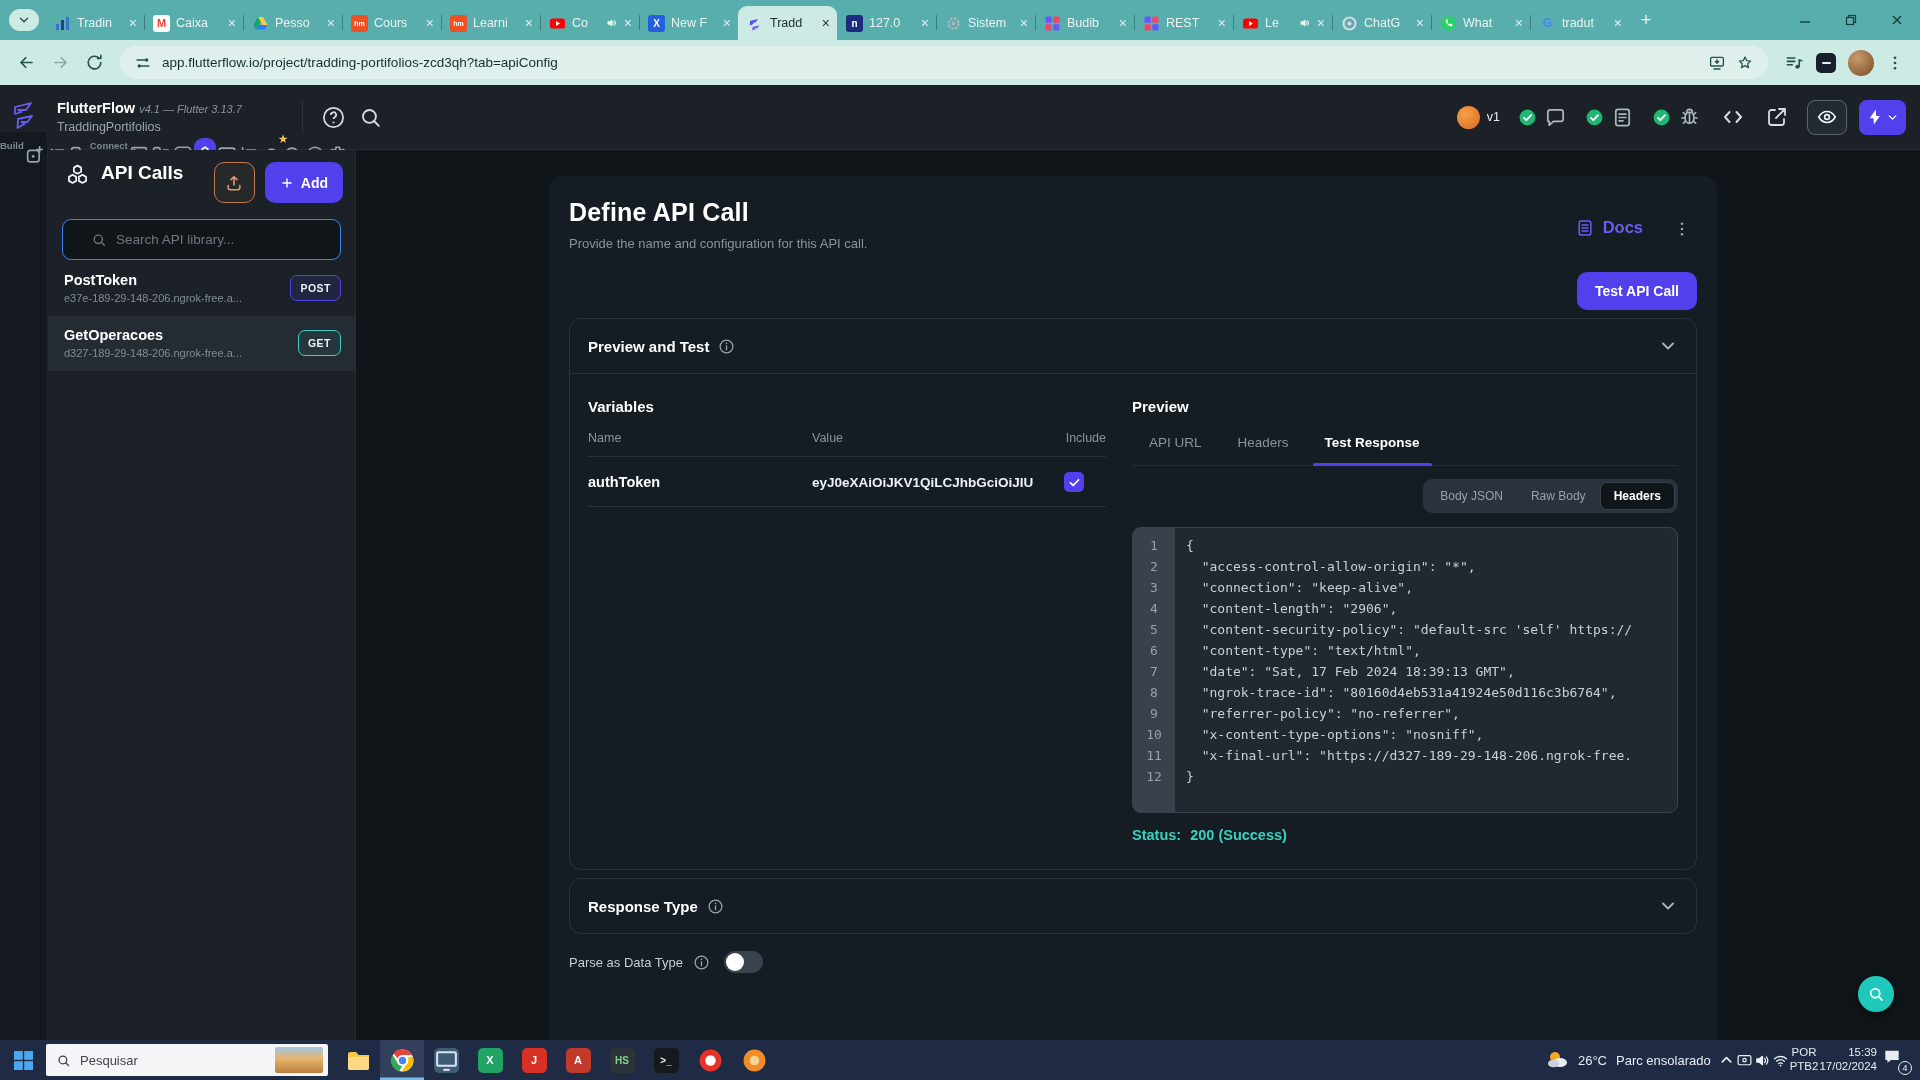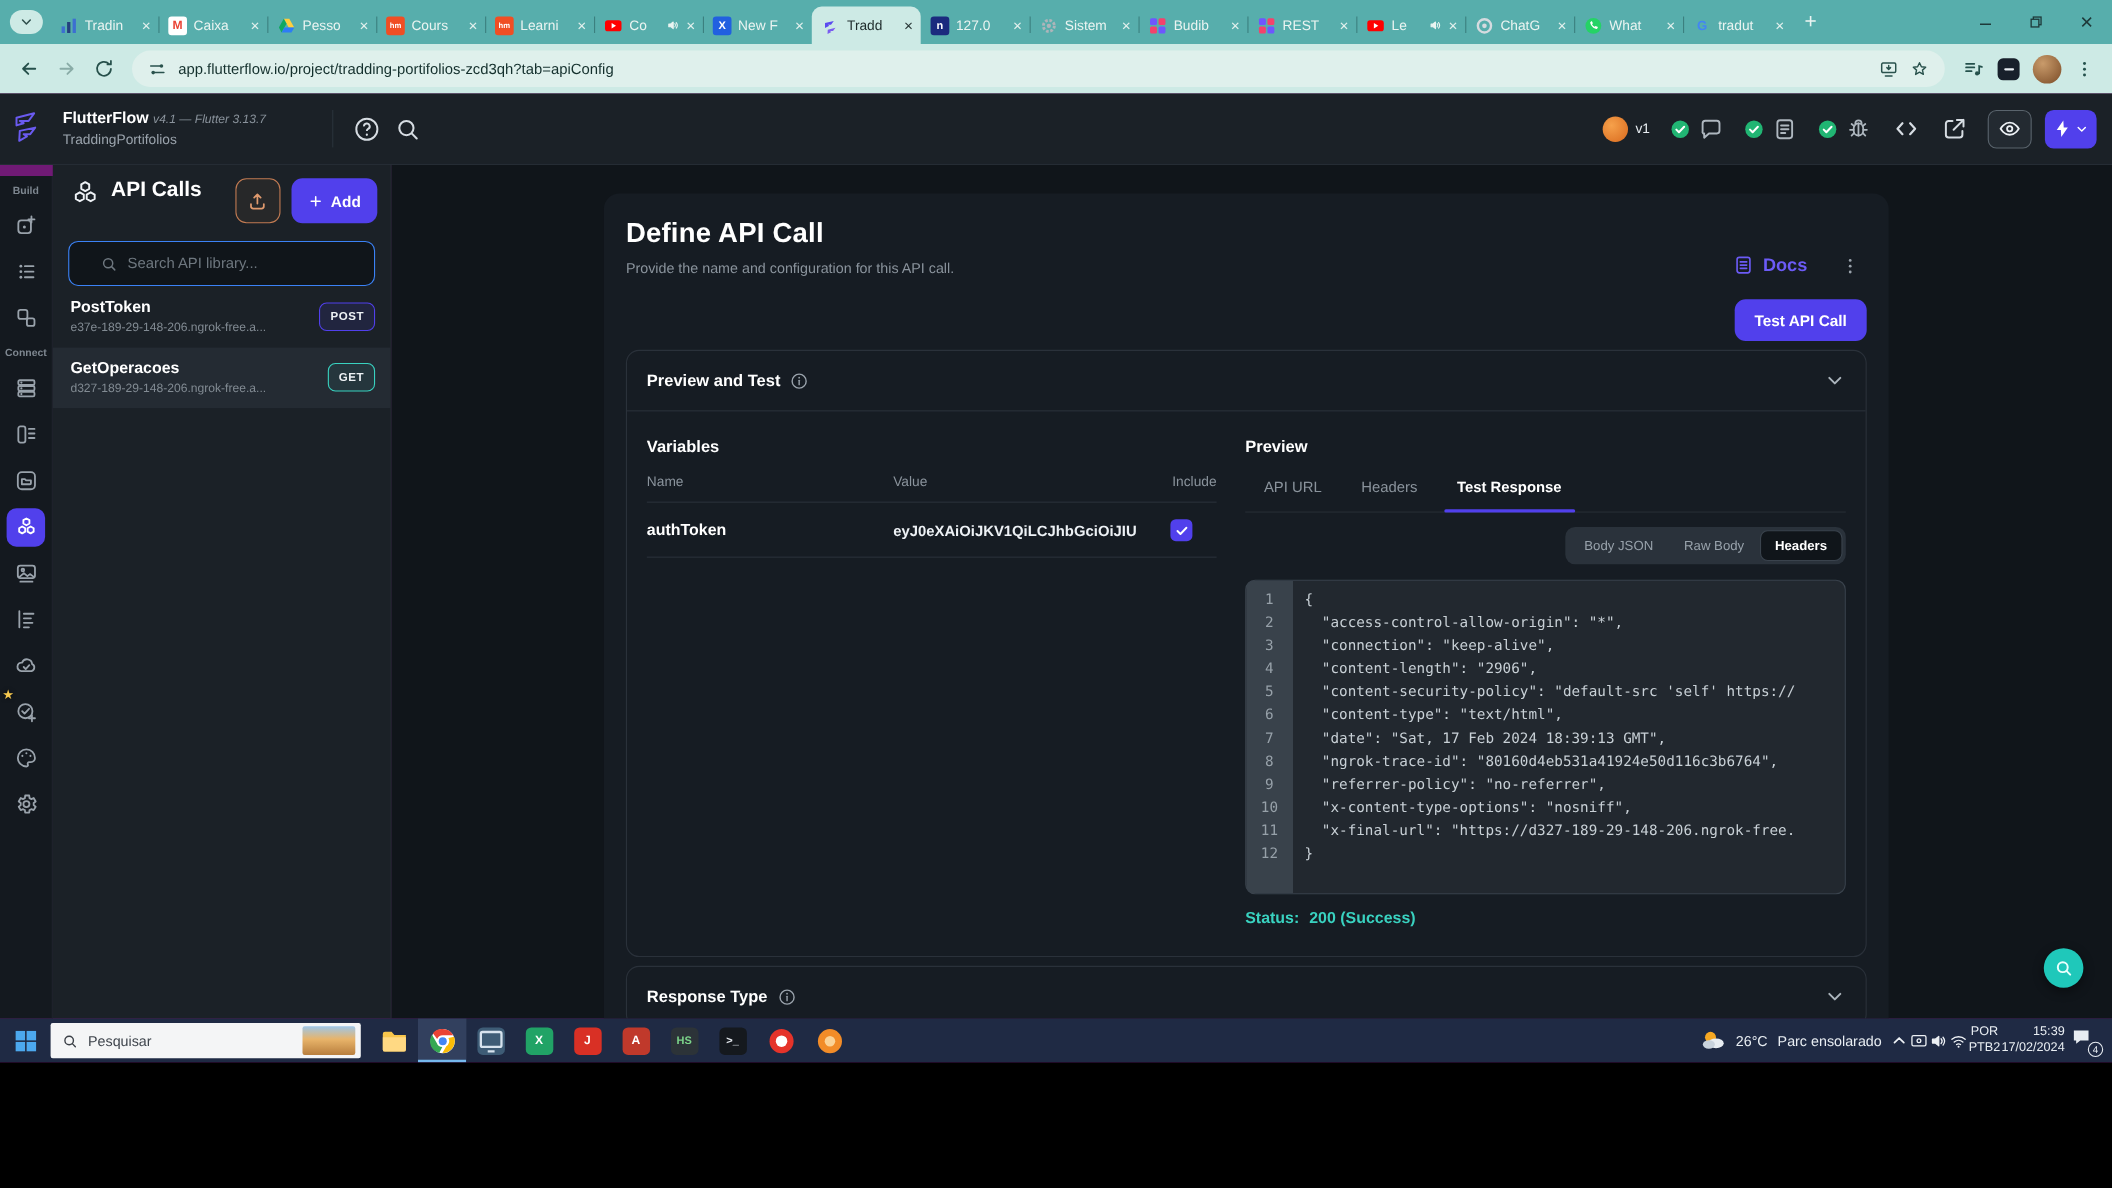--- a/index.html
+++ b/index.html
@@ -1,18 +1,18 @@
 <!DOCTYPE html>
 <html><head>
 <meta charset="utf-8">
 <style>
 *{margin:0;padding:0;box-sizing:border-box}
 html,body{background:#000}
 body{font-family:"Liberation Sans",sans-serif;-webkit-font-smoothing:antialiased}
-.screen{position:relative;width:1920px;height:966px;overflow:hidden;background:#701a75}
+.screen{position:relative;width:1920px;height:1080px;overflow:hidden;background:#f9a8d4}
 svg{display:block}
 
 
 .tabstrip{position:absolute;left:0;top:0;right:0;height:40px;background:#57AEAC;display:flex;align-items:flex-end}
 .tabsearch{width:30px;height:22px;border-radius:11px;background:#CDEAE5;margin:0 6px 9px 9px;display:flex;align-items:center;justify-content:center;color:#2F4F4C;flex:none}
 .tabsearch svg{width:14px;height:14px}
 .tabs{display:flex;align-items:flex-end;height:100%}
 .tab{width:99px;height:34px;display:flex;align-items:center;gap:6px;padding:0 7px 0 9px;color:#EAF4F1;font-size:12.5px;position:relative;flex:none;cursor:default}
 .tab+.tab::before{content:"";position:absolute;left:0;top:9px;height:15px;width:1px;background:rgba(8,44,44,.35)}
 .tab.active{background:#CDEAE5;border-radius:9px 9px 0 0;color:#1E2B2B}
@@ -64,21 +64,21 @@
 .chk{width:19px;height:19px}
 .gicon{width:23px;height:23px;color:#AEB7BF}
 .tool-ic{width:24px;height:24px;color:#D6DCE2;margin-left:20px}
 .eye-btn{width:40px;height:35px;border:1px solid #5A646D;border-radius:8px;display:flex;align-items:center;justify-content:center;color:#EDF1F5;margin-left:18px;background:#232A31}
 .eye-btn svg{width:22px;height:22px}
 .bolt-btn{height:35px;background:#5140EC;border-radius:8px;display:flex;align-items:center;justify-content:center;gap:2px;color:#fff;margin-left:12px;padding:0 7px}
 .bolt-btn .b{width:18px;height:18px}
 .bolt-btn .c{width:13px;height:13px}
 
 
-.rail{position:absolute;left:0;top:160px;bottom:40px;width:48px;background:#14191F;border-right:1px solid #20262D;display:flex;flex-direction:column;align-items:center;padding-top:2px}
+.rail{position:absolute;left:0;top:132px;bottom:40px;width:48px;background:#14191F;border-right:1px solid #20262D;display:flex;flex-direction:row;align-items:flex-start;padding-top:2px}
 .rail-label{font-size:9.5px;color:#7E8790;font-weight:700;margin:6px 0 5px}
 .rail-item{width:35px;height:35px;border-radius:9px;display:flex;align-items:center;justify-content:center;color:#99A2AB;margin:3.5px 0;position:relative}
 .rail-item svg{width:22px;height:22px}
 .rail-item.active{background:#5140EC;color:#FFF}
 .rail-badge{position:absolute;left:-4px;top:-5px;color:#F5C84F;font-size:12px;line-height:1;text-shadow:0 0 4px rgba(0,0,0,.6)}
 
 
 .panel{position:absolute;left:48px;top:150px;bottom:40px;width:308px;background:#1B2127;border-right:1px solid #262D35}
 .panel-head{display:flex;align-items:flex-start;padding:12px 12px 8px 16px}
 .hexic{width:27px;height:27px;color:#EDF1F5;flex:none;margin-right:10px}
@@ -94,21 +94,21 @@
 .api-item.selected{background:#242B33}
 .api-item-name{font-size:14.5px;font-weight:700;color:#FFF}
 .api-item-url{font-size:11px;color:#828B93;margin-top:4px}
 .method-badge{margin-left:auto;border:1.7px solid;border-radius:7px;padding:6px 9px;font-size:10.5px;font-weight:700;letter-spacing:.5px;color:#EDF1F4;flex:none}
 .method-badge.POST{border-color:#5140EC;background:rgba(81,64,236,.12)}
 .method-badge.GET{border-color:#39D2C0;background:rgba(57,210,192,.07)}
 
 
 .main{position:absolute;left:356px;top:150px;right:0;bottom:40px;background:#10151A;overflow:hidden}
 .card{position:absolute;left:193px;top:26px;width:1168px;height:1010px;background:#161C23;border-radius:14px;padding:6px 20px 0}
-.card-headrow{display:flex;align-items:flex-end;margin-top:16px}
+.card-headrow{display:flex;align-items:center;margin-top:16px}
 .card-title{font-size:25px;font-weight:700;color:#FFF;letter-spacing:.2px}
 .card-sub{font-size:13px;color:#8A939C;margin-top:9px}
 .docs-btn{display:flex;gap:8px;color:#6C5BF6;font-weight:700;font-size:16.5px;align-items:center;margin-left:auto;margin-top:6px}
 .docs-btn svg{width:20px;height:20px}
 .kebab{color:#9AA3AC;width:18px;height:18px;margin:8px 6px 0 30px}
 .tabs-row{display:flex;align-items:center;margin-top:21px}
 .seg-tabs{background:#2A323B;border-radius:10px;padding:3px;display:flex}
 .seg-tab{padding:9px 20px;font-size:13.5px;color:#98A2AB;border-radius:8px}
 .seg-tab.active{background:#12171D;border:1px solid #3A434D;color:#FFF;font-weight:700;padding:8px 19px}
 .test-btn{margin-left:auto;background:#5140EC;color:#fff;border-radius:10px;height:38px;padding:0 18px;display:flex;align-items:center;font-weight:700;font-size:14px}

